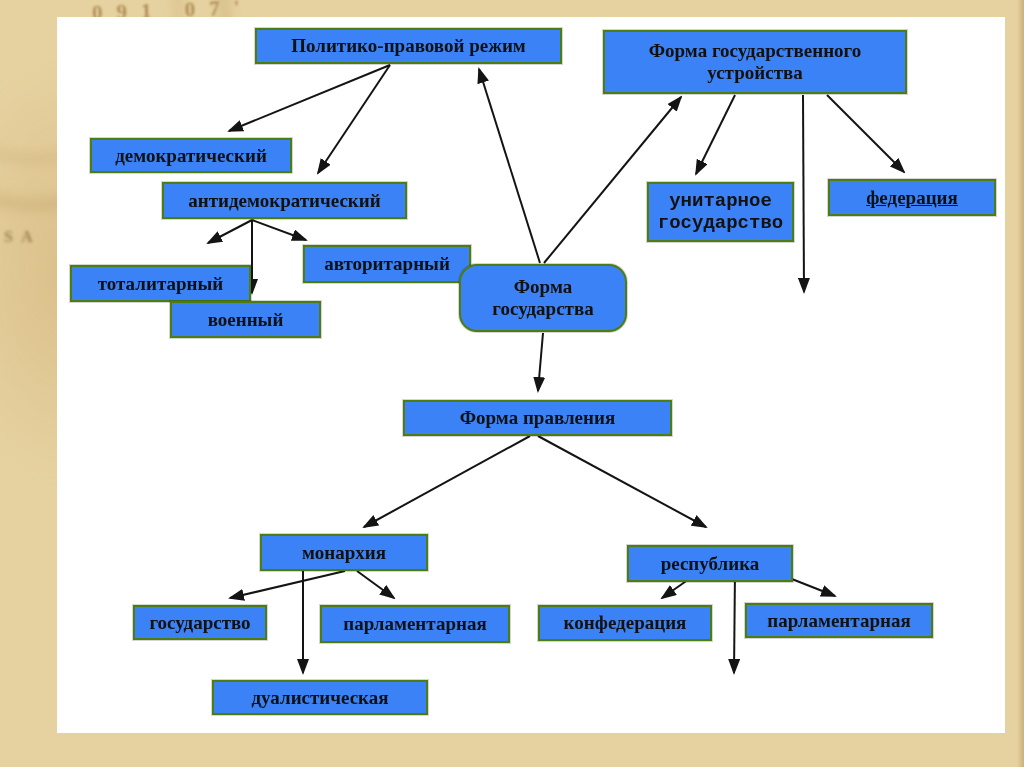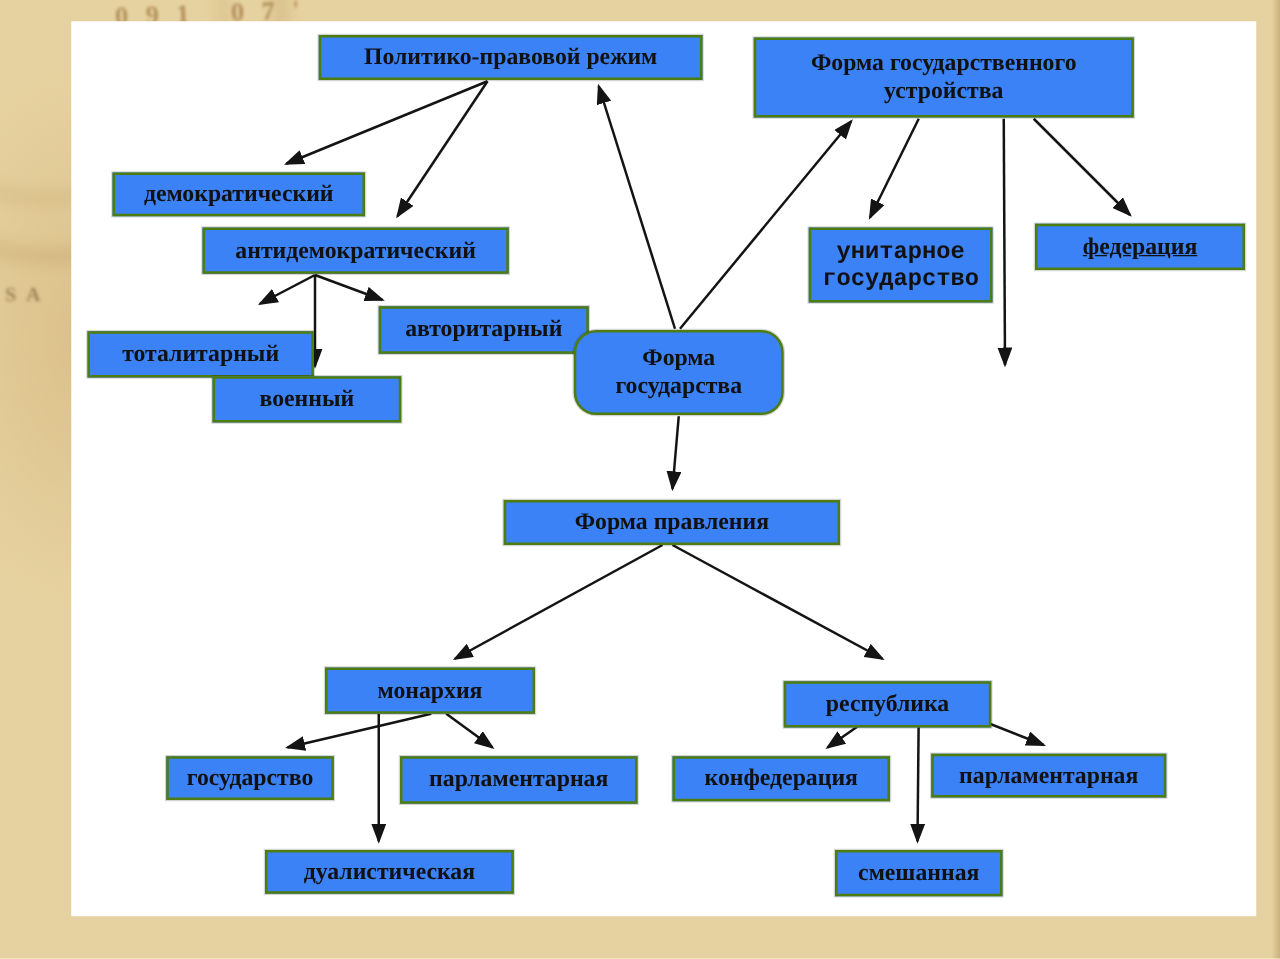--- a/index.html
+++ b/index.html
@@ -151,19 +151,18 @@
     <div class="node" style="left:210px; top:228px; width:168px; height:38px;margin-left:36px;">авторитарный</div>
     <div class="node" style="left:113px; top:284px; width:151px; height:37px;">военный</div>
     <div class="node" style="left:590px; top:165px; width:147px; height:60px;font-family:Liberation Mono, monospace;">унитарное государство</div>
     <div class="node" style="left:771px; top:162px; width:168px; height:37px;text-decoration:underline;">федерация</div>
     <div class="node" style="left:402px; top:247px; width:168px; height:68px;border-radius:18px;">Форма государства</div>
     <div class="node" style="left:346px; top:383px; width:269px; height:36px;">Форма правления</div>
     <div class="node" style="left:203px; top:517px; width:168px; height:37px;">монархия</div>
     <div class="node" style="left:570px; top:516px; width:166px; height:37px;margin-top:12px;">республика</div>
     <div class="node" style="left:76px;  top:588px; width:134px; height:35px;">государство</div>
     <div class="node" style="left:263px; top:588px; width:190px; height:38px;">парламентарная</div>
-    <div class="node" style="left:155px; top:663px; width:199px; height:35px;text-align:center;">дуалистическая</div>
+    <div class="node" style="left:155px; top:663px; width:216px; height:35px;text-align:center;">дуалистическая</div>
     <div class="node" style="left:481px; top:588px; width:174px; height:36px;">конфедерация</div>
     <div class="node" style="left:688px; top:586px; width:188px; height:35px;">парламентарная</div>
-    <div class="node" style="left:611px; top:663px; width:134px; height:37px;">смешанная</div>
 
   </div>
 </div>
 
 </body></html>

